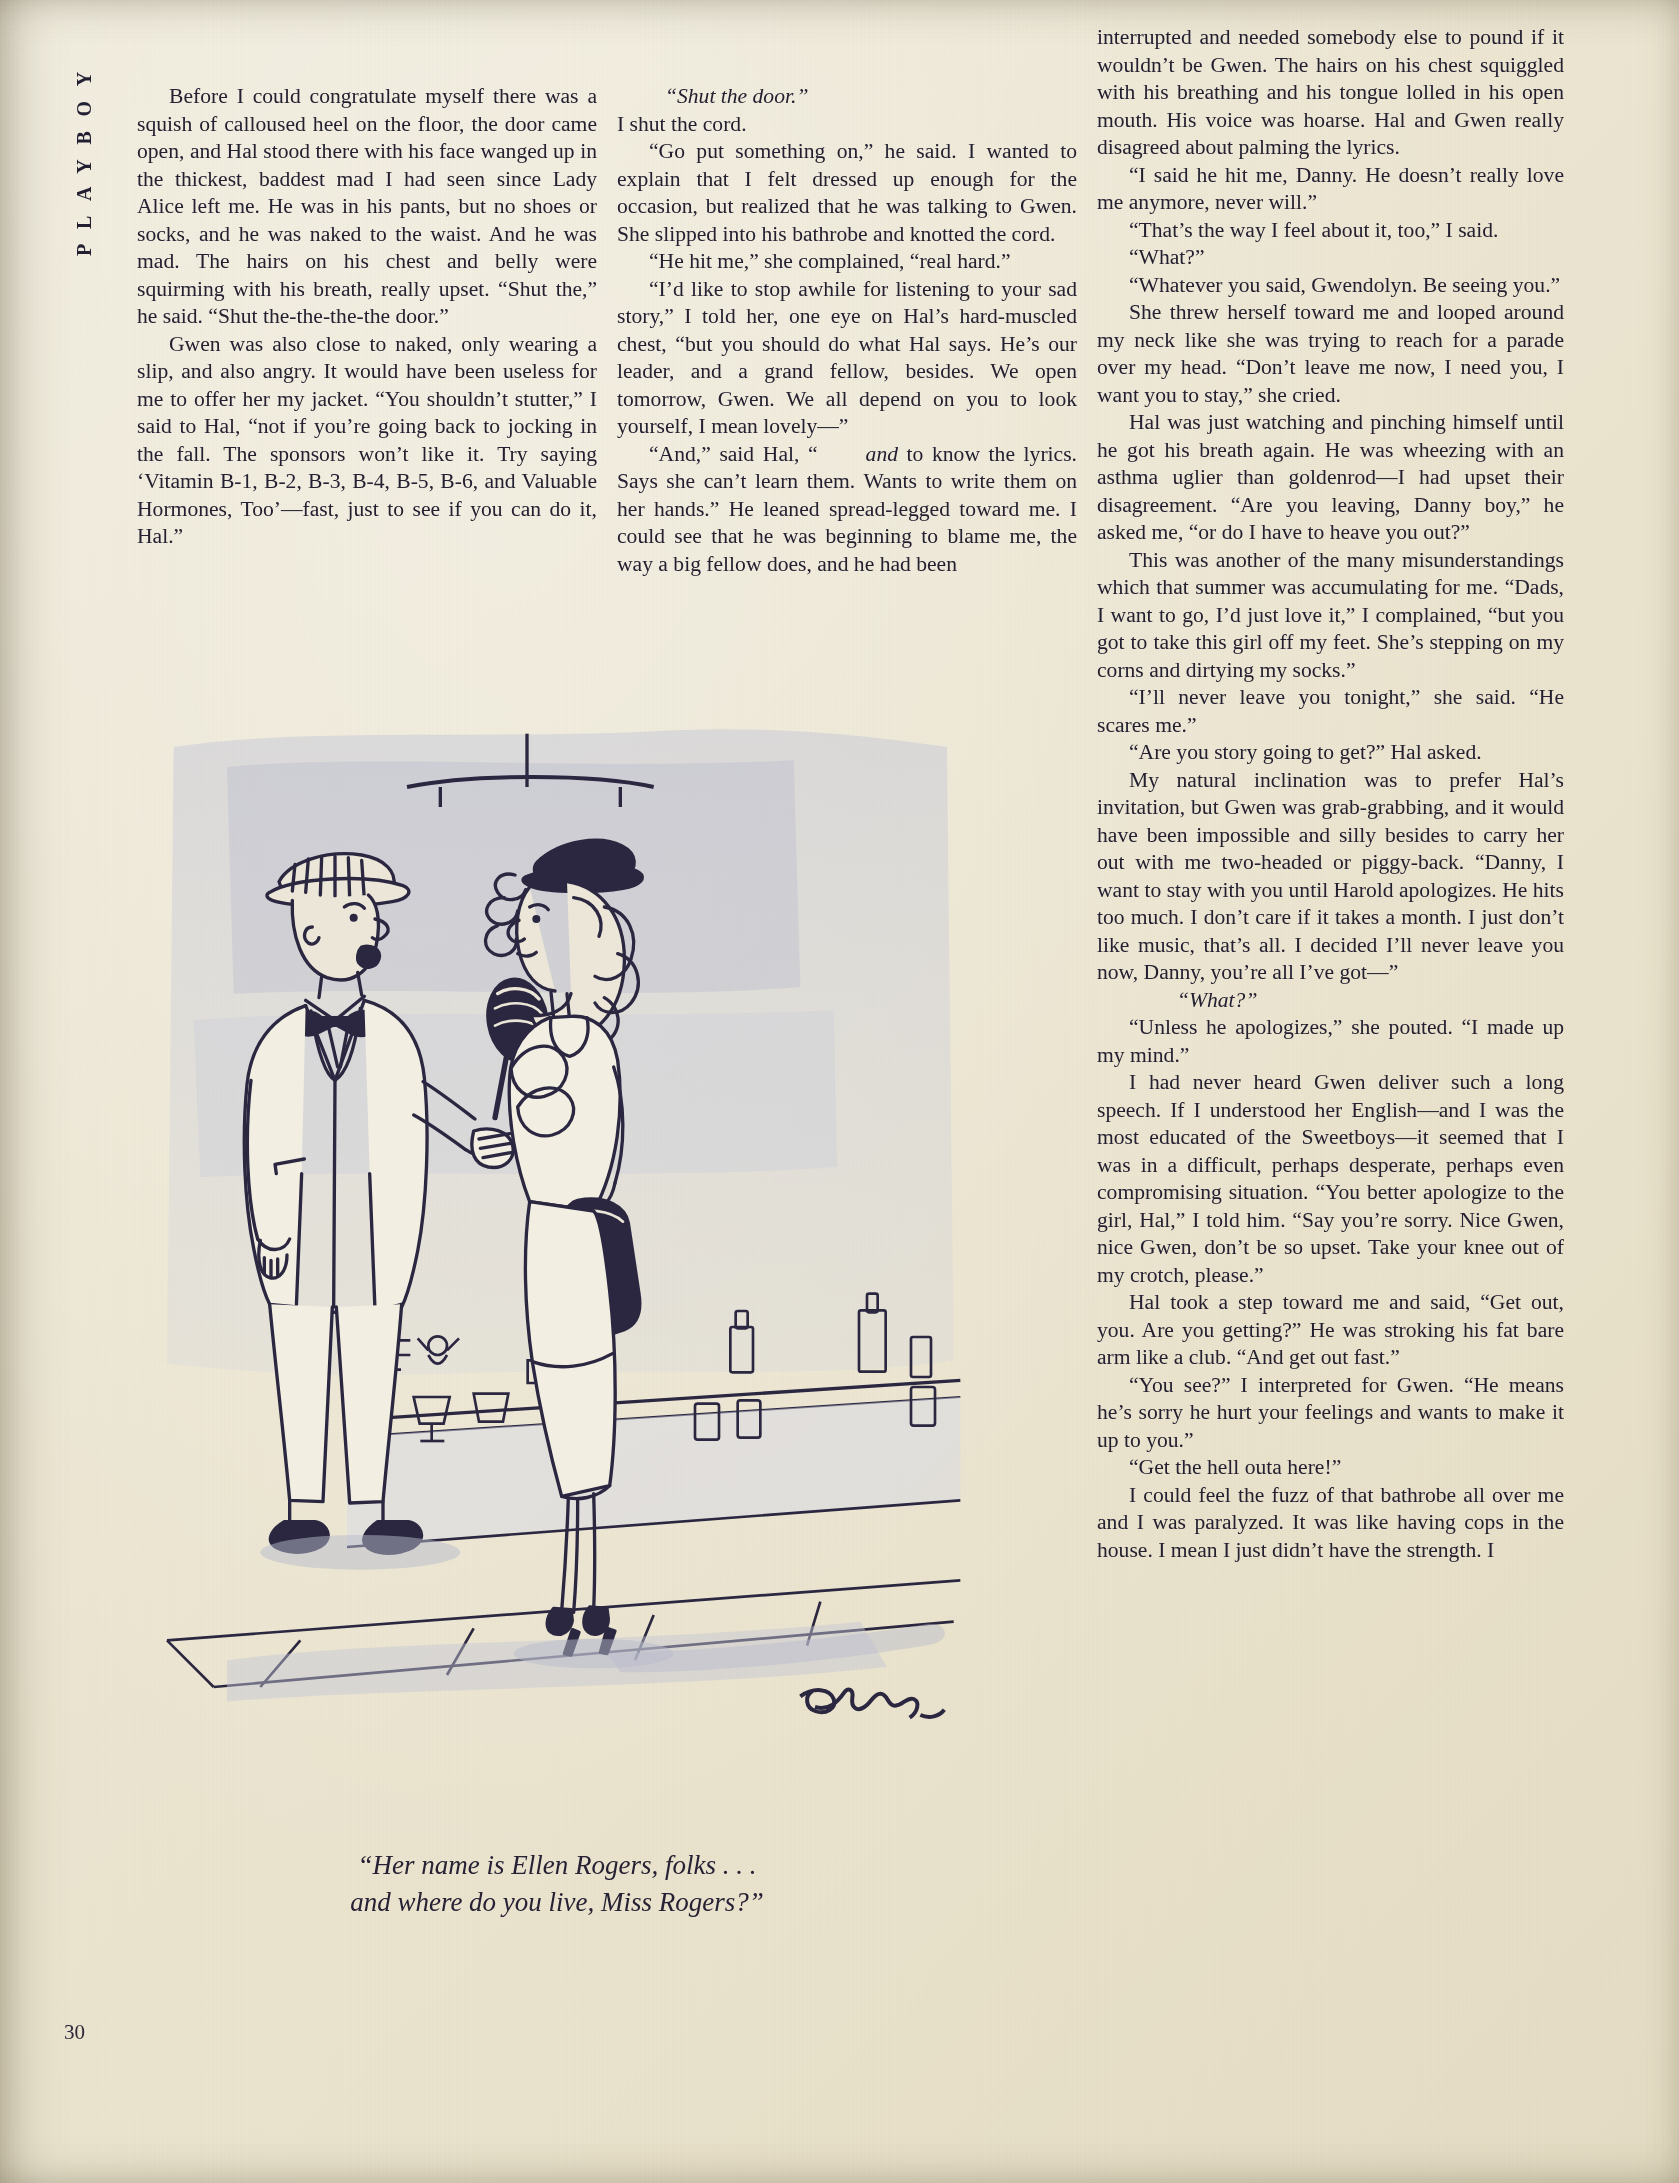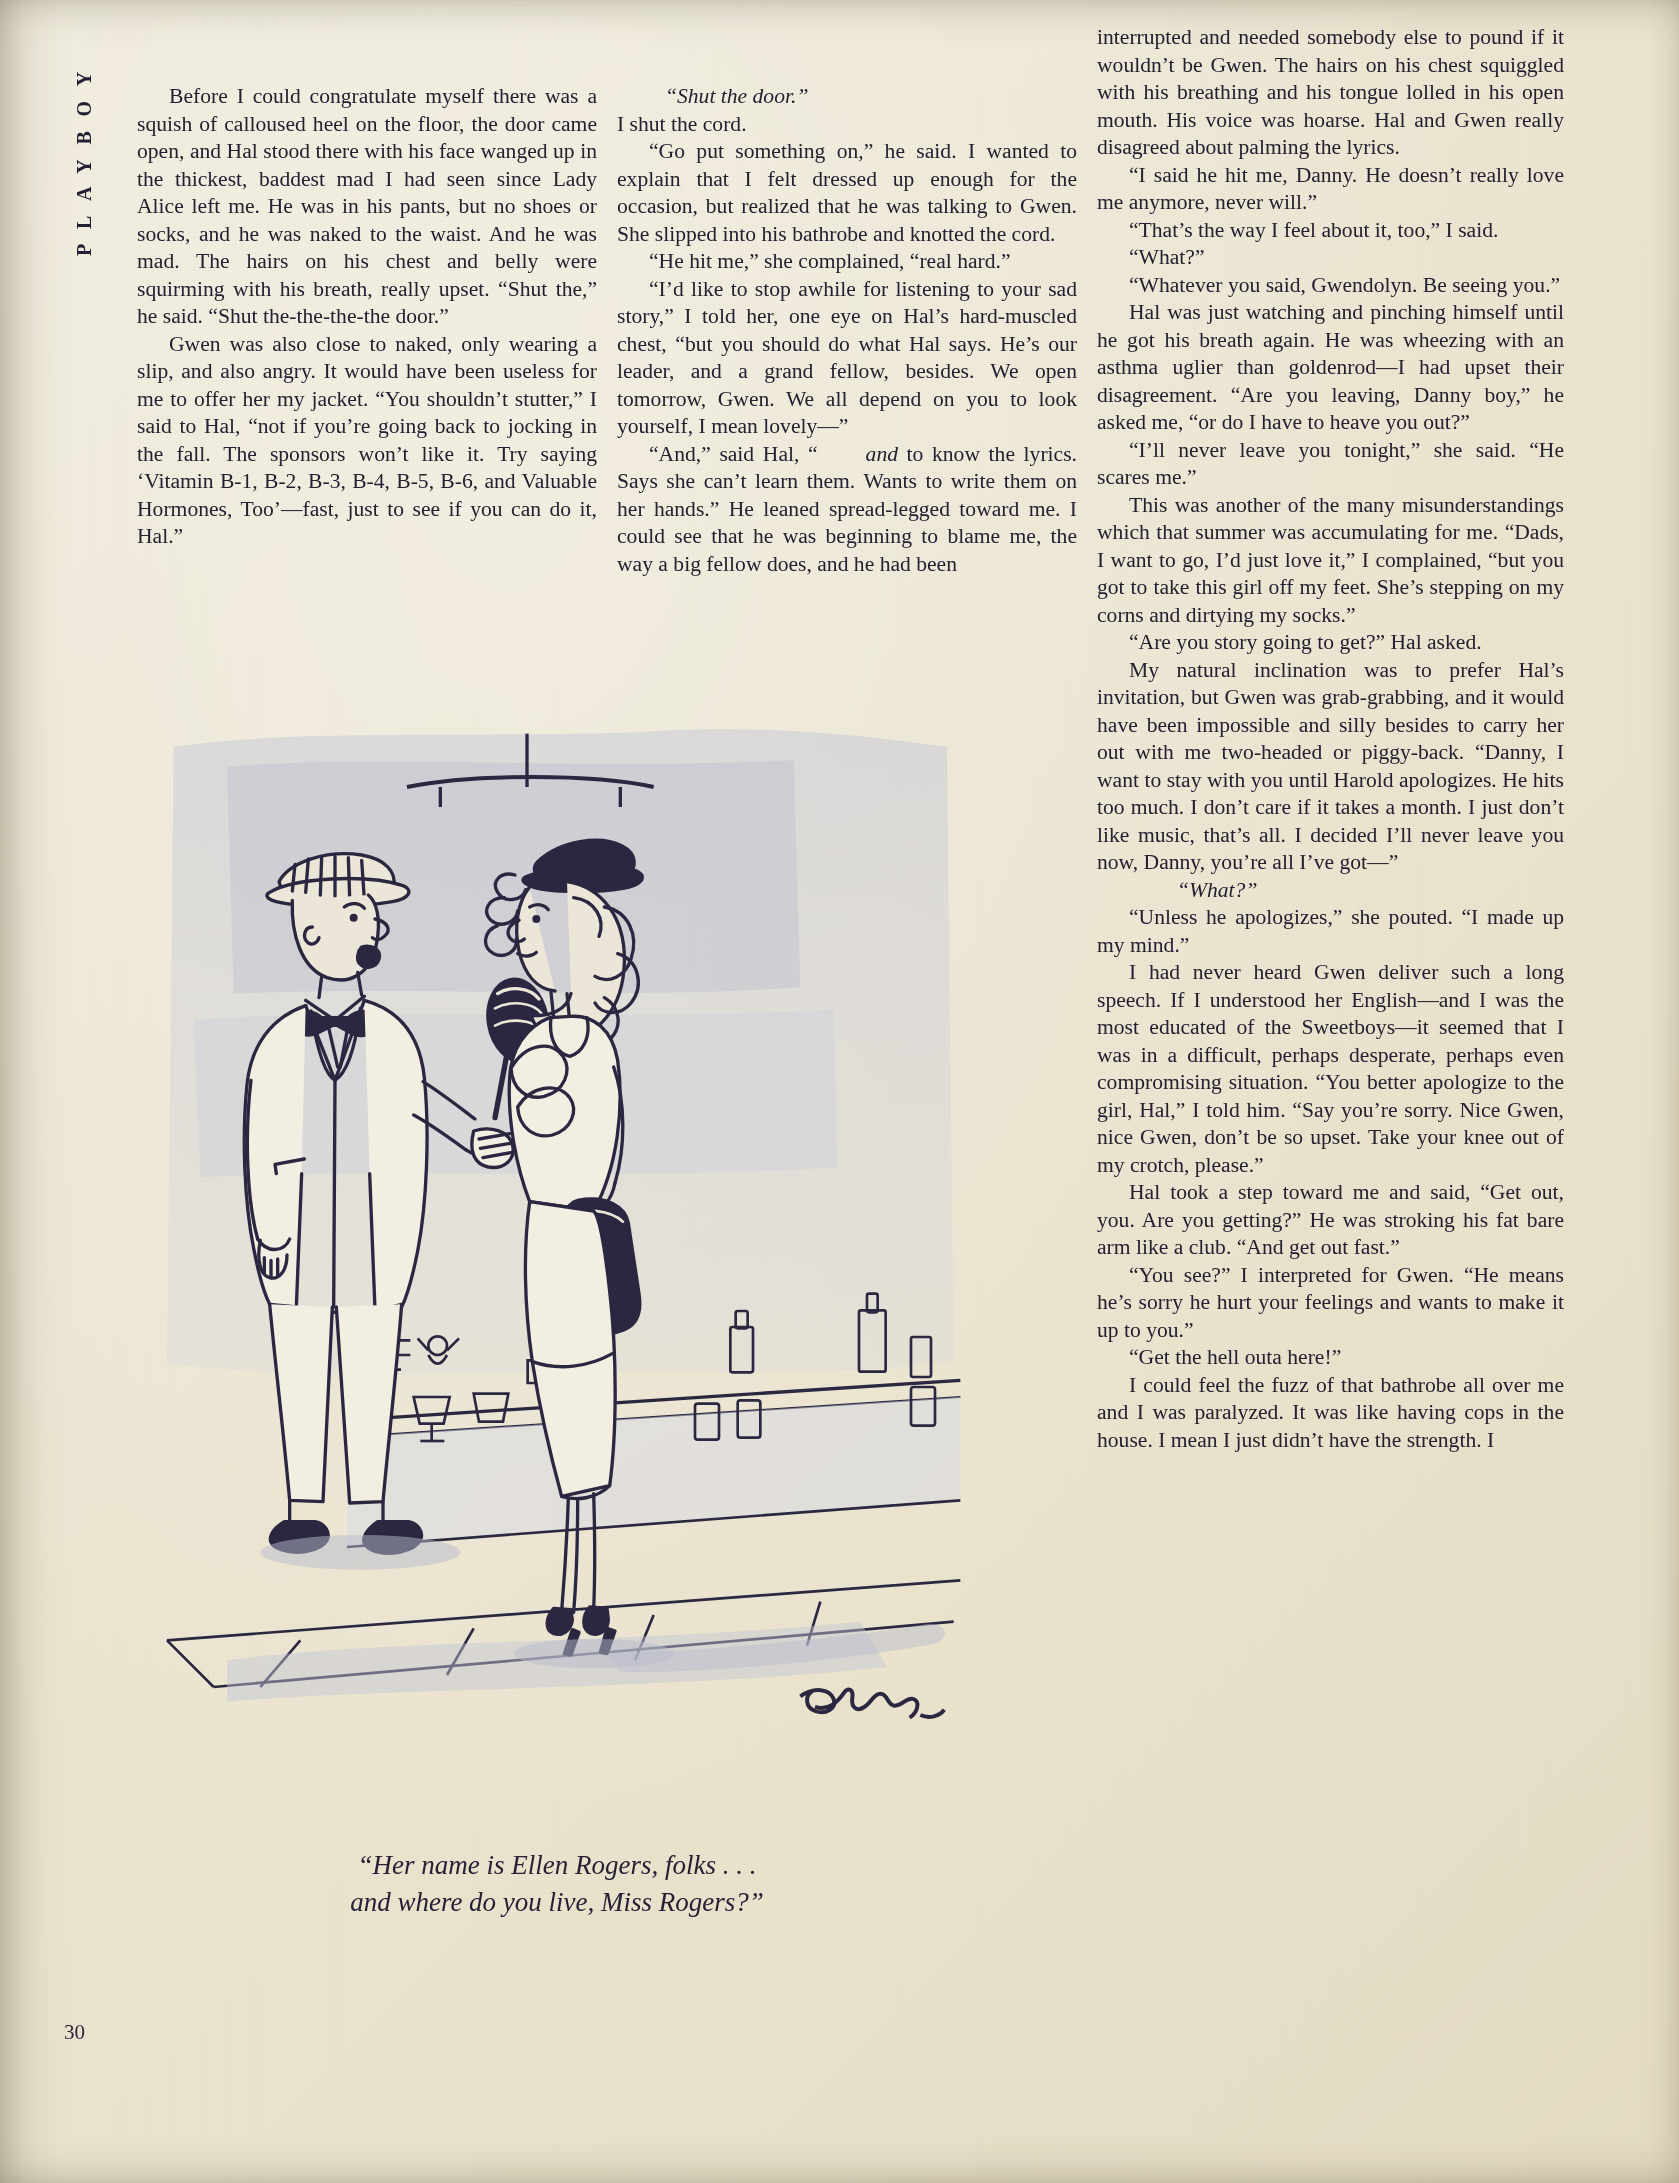--- a/index.html
+++ b/index.html
@@ -154,23 +154,24 @@
     <p>“I’d like to stop awhile for listening to your sad story,” I told her, one eye on Hal’s hard-muscled chest, “but you should do what Hal says. He’s our leader, and a grand fellow, besides. We open tomorrow, Gwen. We all depend on you to look yourself, I mean lovely—”</p>
     <p><span>“And,” said Hal, “</span><i>and</i><span> to know the lyrics. Says she can’t learn them. Wants to write them on her hands.” He leaned spread-legged toward me. I could see that he was beginning to blame me, the way a big fellow does, and he had been</span></p>
   </div>
 
   <div class="col" id="col3">
     <p class="noindent">interrupted and needed somebody else to pound if it wouldn’t be Gwen. The hairs on his chest squiggled with his breathing and his tongue lolled in his open mouth. His voice was hoarse. Hal and Gwen really disagreed about palming the lyrics.</p>
     <p>“I said he hit me, Danny. He doesn’t really love me anymore, never will.”</p>
     <p>“That’s the way I feel about it, too,” I said.</p>
     <p>“What?”</p>
     <p>“Whatever you said, Gwendolyn. Be seeing you.”</p>
+    <p>She threw herself toward me and looped around my neck like she was trying to reach for a parade over my head. “Don’t leave me now, I need you, I want you to stay,” she cried.</p>
     <p>Hal was just watching and pinching himself until he got his breath again. He was wheezing with an asthma uglier than goldenrod—I had upset their disagreement. “Are you leaving, Danny boy,” he asked me, “or do I have to heave you out?”</p>
+    <p>This was another of the many misunderstandings which that summer was accumulating for me. “Dads, I want to go, I’d just love it,” I complained, “but you got to take this girl off my feet. She’s stepping on my corns and dirtying my socks.”</p>
     <p>“I’ll never leave you tonight,” she said. “He scares me.”</p>
-    <p>This was another of the many misunderstandings which that summer was accumulating for me. “Dads, I want to go, I’d just love it,” I complained, “but you got to take this girl off my feet. She’s stepping on my corns and dirtying my socks.”</p>
     <p>“Are you story going to get?” Hal asked.</p>
     <p>My natural inclination was to prefer Hal’s invitation, but Gwen was grab-grabbing, and it would have been impossible and silly besides to carry her out with me two-headed or piggy-back. “Danny, I want to stay with you until Harold apologizes. He hits too much. I don’t care if it takes a month. I just don’t like music, that’s all. I decided I’ll never leave you now, Danny, you’re all I’ve got—”</p>
     <p>
       <i>“What?”</i>
     </p>
     <p>“Unless he apologizes,” she pouted. “I made up my mind.”</p>
     <p>I had never heard Gwen deliver such a long speech. If I understood her English—and I was the most educated of the Sweetboys—it seemed that I was in a difficult, perhaps desperate, perhaps even compromising situation. “You better apologize to the girl, Hal,” I told him. “Say you’re sorry. Nice Gwen, nice Gwen, don’t be so upset. Take your knee out of my crotch, please.”</p>
     <p>Hal took a step toward me and said, “Get out, you. Are you getting?” He was stroking his fat bare arm like a club. “And get out fast.”</p>
     <p>“You see?” I interpreted for Gwen. “He means he’s sorry he hurt your feelings and wants to make it up to you.”</p>
     <p>“Get the hell outa here!”</p>

